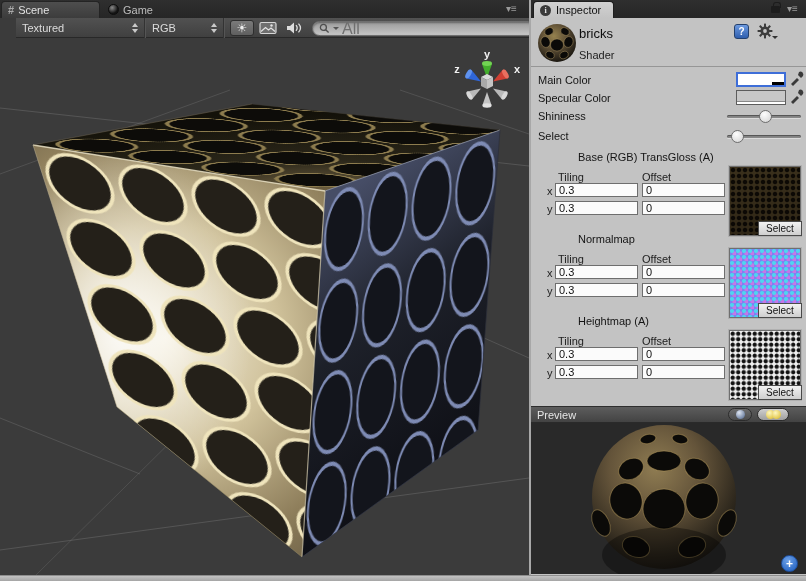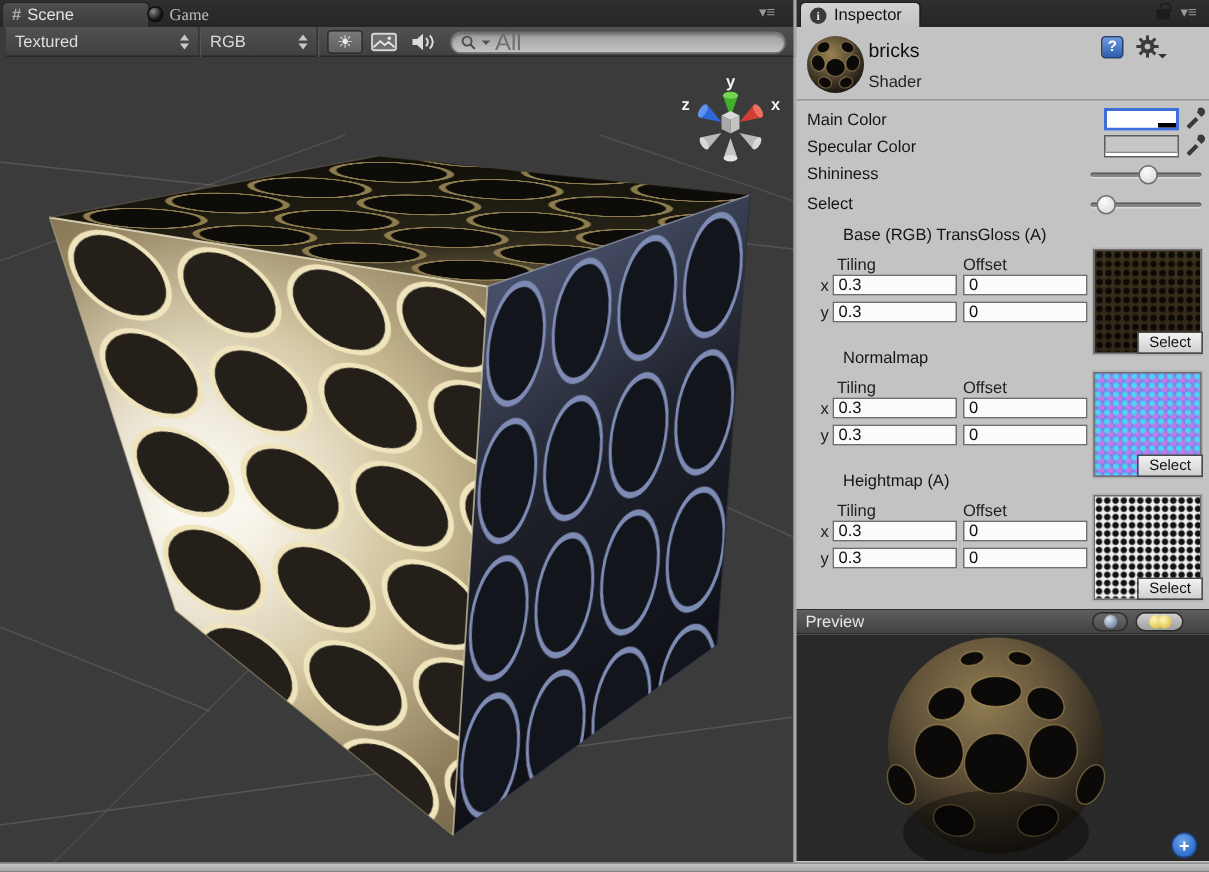--- a/index.html
+++ b/index.html
@@ -10,21 +10,21 @@
   
   .scene-panel { position:absolute; left:0; top:0; width:529px; height:575px; background:#3b3b3b; }
   .tabstrip { position:absolute; left:0; top:0; width:100%; height:18px; background:linear-gradient(#2f2f2f,#262626); }
   .tab-dark { position:absolute; top:1px; height:17px; border-radius:4px 4px 0 0; display:flex; align-items:center; gap:4px; padding:0 10px 0 6px; font-size:11px; }
   .tab-active-dark { background:linear-gradient(#4e4e4e,#3c3c3c); color:#e2e2e2; border:1px solid #242424; border-bottom:none; }
   .tab-idle-dark { color:#bdbdbd; }
   .hash-glyph { color:#a9a9a9; font-size:11px; font-weight:bold; }
   .game-ico { width:11px; height:11px; border-radius:50%; background:radial-gradient(circle at 35% 30%, #8a8a8a, #141414 65%); border:1px solid #0d0d0d; }
   .panel-menu { position:absolute; top:3px; font-size:10px; color:#9a9a9a; letter-spacing:0; cursor:default; }
 
-  .toolbar { position:absolute; left:4px; top:18px; width:100%; height:20px; background:linear-gradient(#515151,#404040); border-bottom:1px solid #282828; }
+  .toolbar { position:absolute; left:16px; top:18px; width:100%; height:20px; background:linear-gradient(#515151,#404040); border-bottom:1px solid #282828; }
   .tb-drop { position:absolute; top:0; height:20px; display:flex; align-items:center; font-size:11px; color:#dcdcdc; padding:0 6px; border-right:1px solid #333; box-shadow:1px 0 0 #555; cursor:default; }
   .tb-drop .lbl { flex:1; }
   .updown { display:flex; flex-direction:column; gap:2px; margin-left:8px; }
   .updown i { display:block; width:0; height:0; border-left:3px solid transparent; border-right:3px solid transparent; }
   .updown .u { border-bottom:4px solid #c9c9c9; }
   .updown .d { border-top:4px solid #c9c9c9; }
   .tb-btn { position:absolute; top:2px; height:16px; width:24px; display:flex; align-items:center; justify-content:center; border-radius:3px; }
   .tb-btn.active { background:linear-gradient(#7a7a7a,#5f5f5f); border:1px solid #2e2e2e; }
   .sun { color:#ececec; font-size:12px; line-height:12px; }
   .searchbox { position:absolute; left:296px; top:3px; width:224px; height:15px; border-radius:8px; background:linear-gradient(#9a9a9a,#c6c6c6); border:1px solid #6f6f6f; box-shadow:inset 0 1px 2px rgba(0,0,0,.35); display:flex; align-items:center; padding:0 6px; gap:3px; }
@@ -61,21 +61,21 @@
   .sw-main { top:72px; background:#fff; border:2px solid #3e6ed8; }
   .sw-main .alpha { background:linear-gradient(to right,#fff 74%,#000 74%); }
   .sw-spec { top:90px; background:#c7c7c7; border:1px solid #5c5c5c; }
   .sw-spec .alpha { background:#fff; border-top:1px solid #888; }
   .dropper { position:absolute; left:258px; width:15px; height:17px; }
 
   .slider { position:absolute; left:196px; width:74px; height:14px; }
   .slider .track { position:absolute; left:0; right:0; top:6px; height:3px; background:#898989; border-radius:2px; box-shadow:0 1px 0 rgba(255,255,255,.4), inset 0 1px 1px rgba(0,0,0,.4); }
   .slider .handle { position:absolute; top:1px; width:13px; height:13px; border-radius:50%; background:radial-gradient(circle at 40% 30%,#fdfdfd,#d2d2d2); border:1px solid #6e6e6e; }
 
-  .sec-title { position:absolute; left:8px; color:#141414;padding-left:23px; }
+  .sec-title { position:absolute; left:24px; color:#141414;padding-left:23px; }
   .col-hdr { position:absolute; color:#222; }
   .axis-lbl { position:absolute; color:#222; }
   .tfield { position:absolute; height:14px; background:#fbfbfb; border:1px solid #6e6e6e; font-size:11px; color:#111; padding:0 0 0 3px; outline:none; }
   .thumb { position:absolute; left:198px; width:72px; height:70px; border:1px solid #6f6f6f; box-shadow:0 0 0 1px #b0b0b0;margin-top:17px; }
   .thumb-base { background-color:#3f3categories320; background-color:#42361f; background-image:linear-gradient(rgba(0,0,0,.12),rgba(0,0,0,.28)), radial-gradient(circle at 3px 3px,#0f0b06 1.7px,rgba(15,11,6,0) 2.7px); background-size:100% 100%,6px 6px; }
   .thumb-normal { background-color:#7d82f2; background-image:radial-gradient(circle at 2px 2px,#4fd4ef 1.5px,rgba(79,212,239,0) 2.5px), radial-gradient(circle at 4.5px 4.5px,#c478e6 1.6px,rgba(196,120,230,0) 2.6px); background-size:6px 6px; }
   .thumb-height { background-color:#efefef; background-image:radial-gradient(circle at 2.7px 2.7px,#121212 1.7px,rgba(18,18,18,0) 2.6px); background-size:5.5px 5.5px; }
   .select-btn { position:absolute; left:28px; top:54px; width:44px; height:15px; background:linear-gradient(#f2f2f2,#cfcfcf); border:1px solid #4a4a4a; font-size:10px; color:#111; display:flex; align-items:center; justify-content:center; }
 
   .preview-hdr { position:absolute; left:0; top:406px; width:100%; height:17px; background:linear-gradient(#5d5d5d,#434343); border-top:1px solid #2e2e2e; border-bottom:1px solid #2a2a2a; color:#e5e5e5; font-weight:normal; display:flex; align-items:center; padding:0 6px; }
@@ -93,21 +93,21 @@
 
 <div class="window">
 
   <div class="scene-panel">
 
     <div class="tabstrip">
       <div class="tab-dark tab-active-dark" style="left:1px; width:99px;">
         <span class="hash-glyph">#</span>
         <span>Scene</span>
       </div>
-      <div class="tab-dark tab-idle-dark" style="left:92px; width:70px;font-family:Liberation Serif, serif;">
+      <div class="tab-dark tab-idle-dark" style="left:102px; width:70px;">
         <span class="game-ico"></span>
         <span>Game</span>
       </div>
       <div class="panel-menu" style="left:506px;"><span>▾≡</span></div>
     </div>
 
     <div class="toolbar">
       <div class="tb-drop" style="left:0; width:129px;">
         <span class="lbl">Textured</span>
         <span class="updown">

